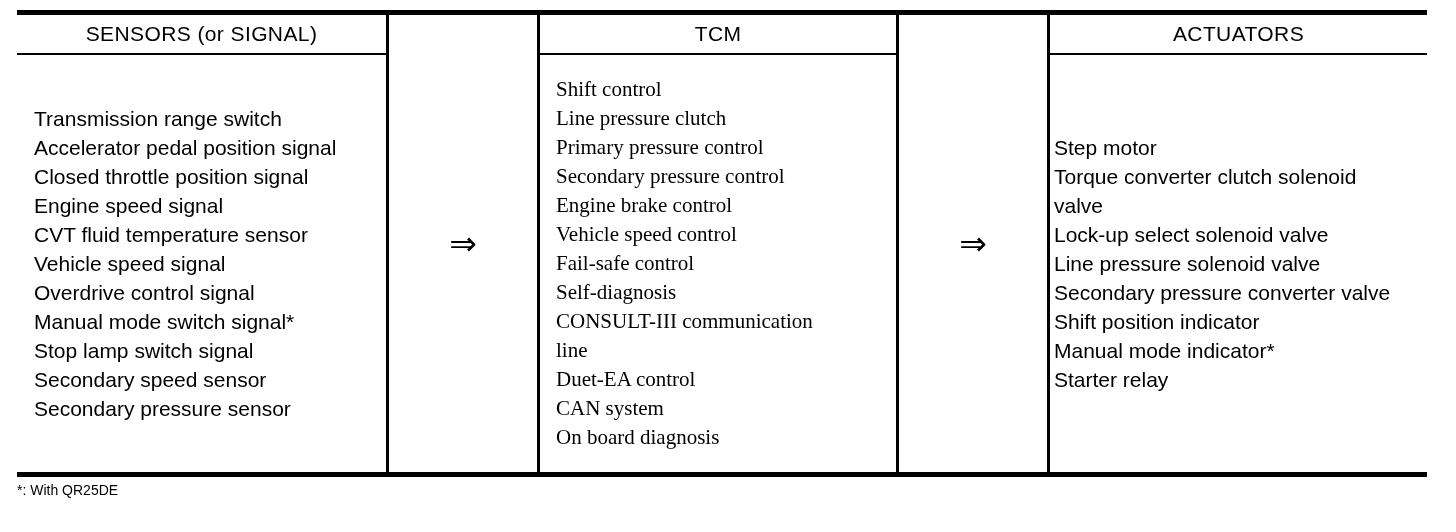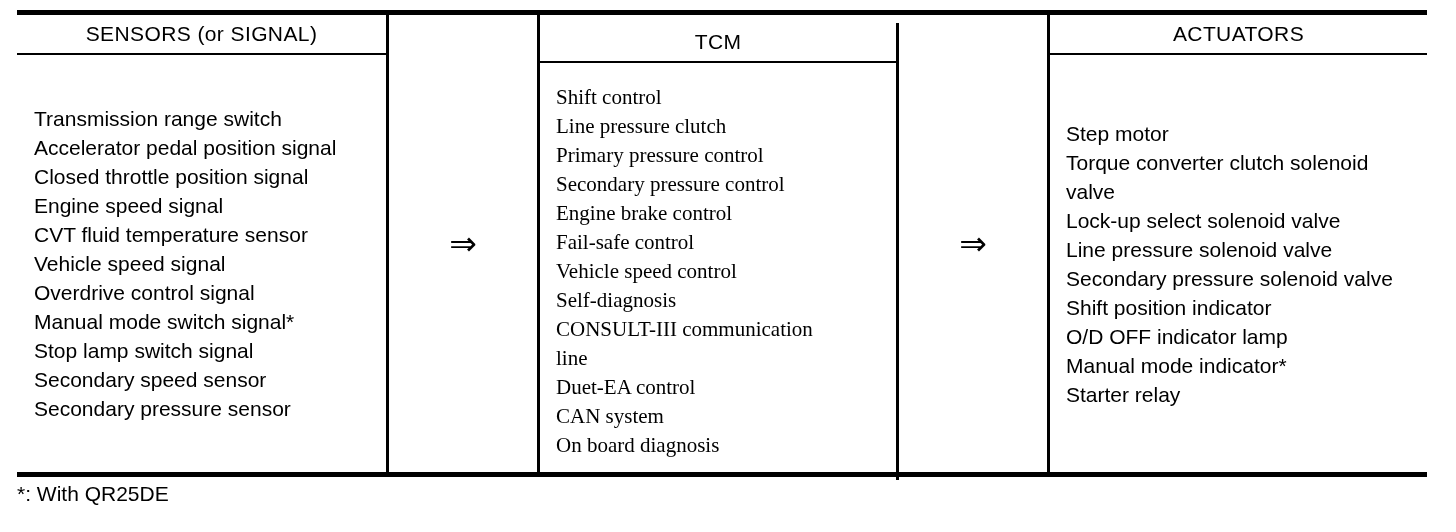--- a/index.html
+++ b/index.html
@@ -42,21 +42,20 @@
   .col-arrow {
     width: 151px;
     border-right: 3px solid #000;
     display: flex;
     align-items: center;
     justify-content: center;
   }
   .col-tcm {
     width: 359px;
     border-right: 3px solid #000;
-    margin-top: 8px;
   }
   .col-actuators {
     flex: 1;
   }
   .hdr {
     height: 40px;
     box-sizing: border-box;
     border-bottom: 2px solid #000;
     display: flex;
     align-items: center;
@@ -68,32 +67,32 @@
   .body {
     flex: 1;
     display: flex;
     flex-direction: column;
     justify-content: center;
     font-size: 21px;
     line-height: 29px;
   }
   .col-sensors .body { padding-left: 17px; padding-right: 10px; }
   .col-tcm .body      { padding-left: 16px; padding-right: 60px; font-family: Liberation Serif, serif; }
-  .col-actuators .body{ padding-left: 16px; padding-right: 28px; }
+  .col-actuators .body{ padding-left: 4px; padding-right: 28px; }
   .item { white-space: normal; }
   .arrow-glyph {
     font-family: "DejaVu Sans", sans-serif;
     font-size: 33px;
     line-height: 1;
   }
   .footnote {
     position: absolute;
     left: 17px;
     top: 482px;
-    font-size: 21px;
+    font-size: 14px;
   }
 </style>
 </head>
 <body>
 
 <div class="page">
   <div class="flow-table">
 
     <div class="col col-labeled col-sensors">
       <div class="hdr">SENSORS (or SIGNAL)</div>
@@ -117,44 +116,43 @@
     </div>
 
     <div class="col col-labeled col-tcm">
       <div class="hdr">TCM</div>
       <div class="body">
           <div class="item">Shift control</div>
           <div class="item">Line pressure clutch</div>
           <div class="item">Primary pressure control</div>
           <div class="item">Secondary pressure control</div>
           <div class="item">Engine brake control</div>
+          <div class="item">Vehicle speed control</div>
           <div class="item">Fail-safe control</div>
-          <div class="item">Vehicle speed control</div>
           <div class="item">Self-diagnosis</div>
           <div class="item">CONSULT-III communication line</div>
           <div class="item">Duet-EA control</div>
           <div class="item">CAN system</div>
           <div class="item">On board diagnosis</div>
         </div>
     </div>
 
     <div class="col col-arrow">
       <span class="arrow-glyph">⇒</span>
     </div>
 
     <div class="col col-labeled col-actuators">
       <div class="hdr">ACTUATORS</div>
       <div class="body">
           <div class="item">Step motor</div>
           <div class="item">Torque converter clutch solenoid valve</div>
           <div class="item">Lock-up select solenoid valve</div>
           <div class="item">Line pressure solenoid valve</div>
-          <div class="item">Secondary pressure solenoid valve</div>
+          <div class="item">Secondary pressure converter valve</div>
           <div class="item">Shift position indicator</div>
-          <div class="item">O/D OFF indicator lamp</div>
           <div class="item">Manual mode indicator*</div>
           <div class="item">Starter relay</div>
         </div>
     </div>
 
   </div>
 
   <div class="footnote">*: With QR25DE</div>
 </div>
 

